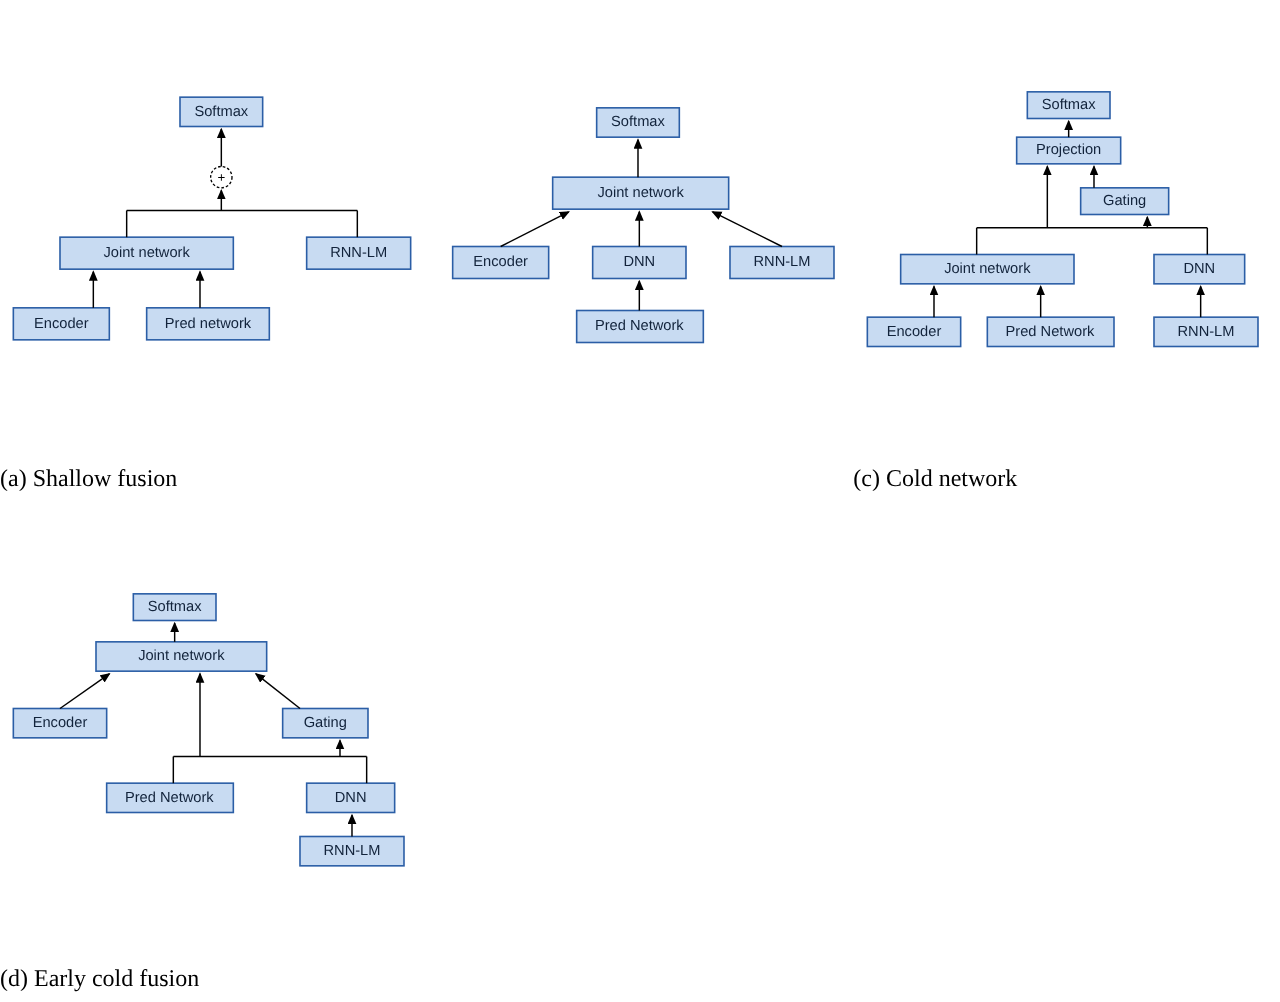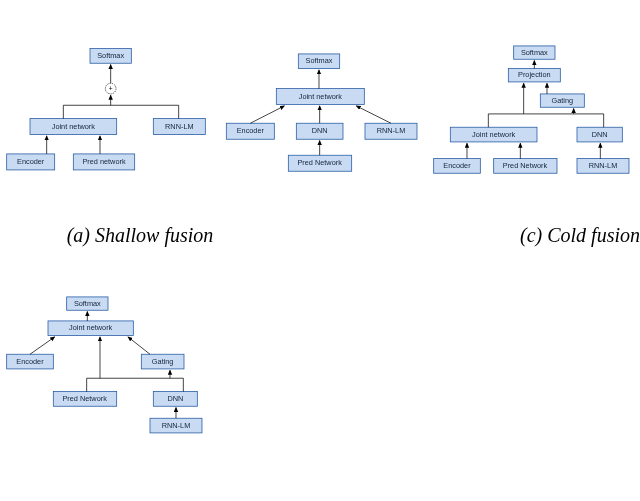--- a/index.html
+++ b/index.html
@@ -20,23 +20,22 @@
   }
   .cell {
     position: relative;
     box-sizing: border-box;
   }
   .caption {
     position: absolute;
     bottom: 4px;
     left: 0;
     width: 100%;
-    text-align: right;
-    font-size: 20px;
-    font-style: italic;
+    text-align: left;
+    font-size: 12px;
   }
   svg {
     position: absolute;
     top: 0; left: 0;
     width: 100%;
     height: 100%;
   }
   .box {
     fill: #c8dbf2;
     stroke: #2b5ea6;
@@ -179,21 +178,21 @@
       <line class="arrow" x1="60" y1="175" x2="60" y2="152"></line>
 
       <rect class="box" x="100" y="175" width="95" height="22"></rect>
       <text class="boxtext" x="147" y="186">Pred Network</text>
       <line class="arrow" x1="140" y1="175" x2="140" y2="152"></line>
 
       <rect class="box" x="225" y="175" width="78" height="22"></rect>
       <text class="boxtext" x="264" y="186">RNN-LM</text>
       <line class="arrow" x1="260" y1="175" x2="260" y2="152"></line>
     </svg>
-    <div class="caption">(c) Cold fusion</div>
+    <div class="caption">(c) Cold network</div>
   </div>
 
   <div class="cell">
     <svg viewBox="0 0 320 250">
 
       <rect class="box" x="100" y="6" width="62" height="20"></rect>
       <text class="boxtext" x="131" y="16">Softmax</text>
 
       <rect class="box" x="72" y="42" width="128" height="22"></rect>
       <text class="boxtext" x="136" y="53">Joint network</text>
@@ -219,15 +218,16 @@
       <line class="plain" x1="130" y1="148" x2="130" y2="128"></line>
 
       <rect class="box" x="230" y="148" width="66" height="22"></rect>
       <text class="boxtext" x="263" y="159">DNN</text>
       <line class="plain" x1="275" y1="148" x2="275" y2="128"></line>
 
       <rect class="box" x="225" y="188" width="78" height="22"></rect>
       <text class="boxtext" x="264" y="199">RNN-LM</text>
       <line class="arrow" x1="264" y1="188" x2="264" y2="172"></line>
     </svg>
+    <div class="caption">(d) Early cold fusion</div>
   </div>
 
 </div>
 
 </body></html>

